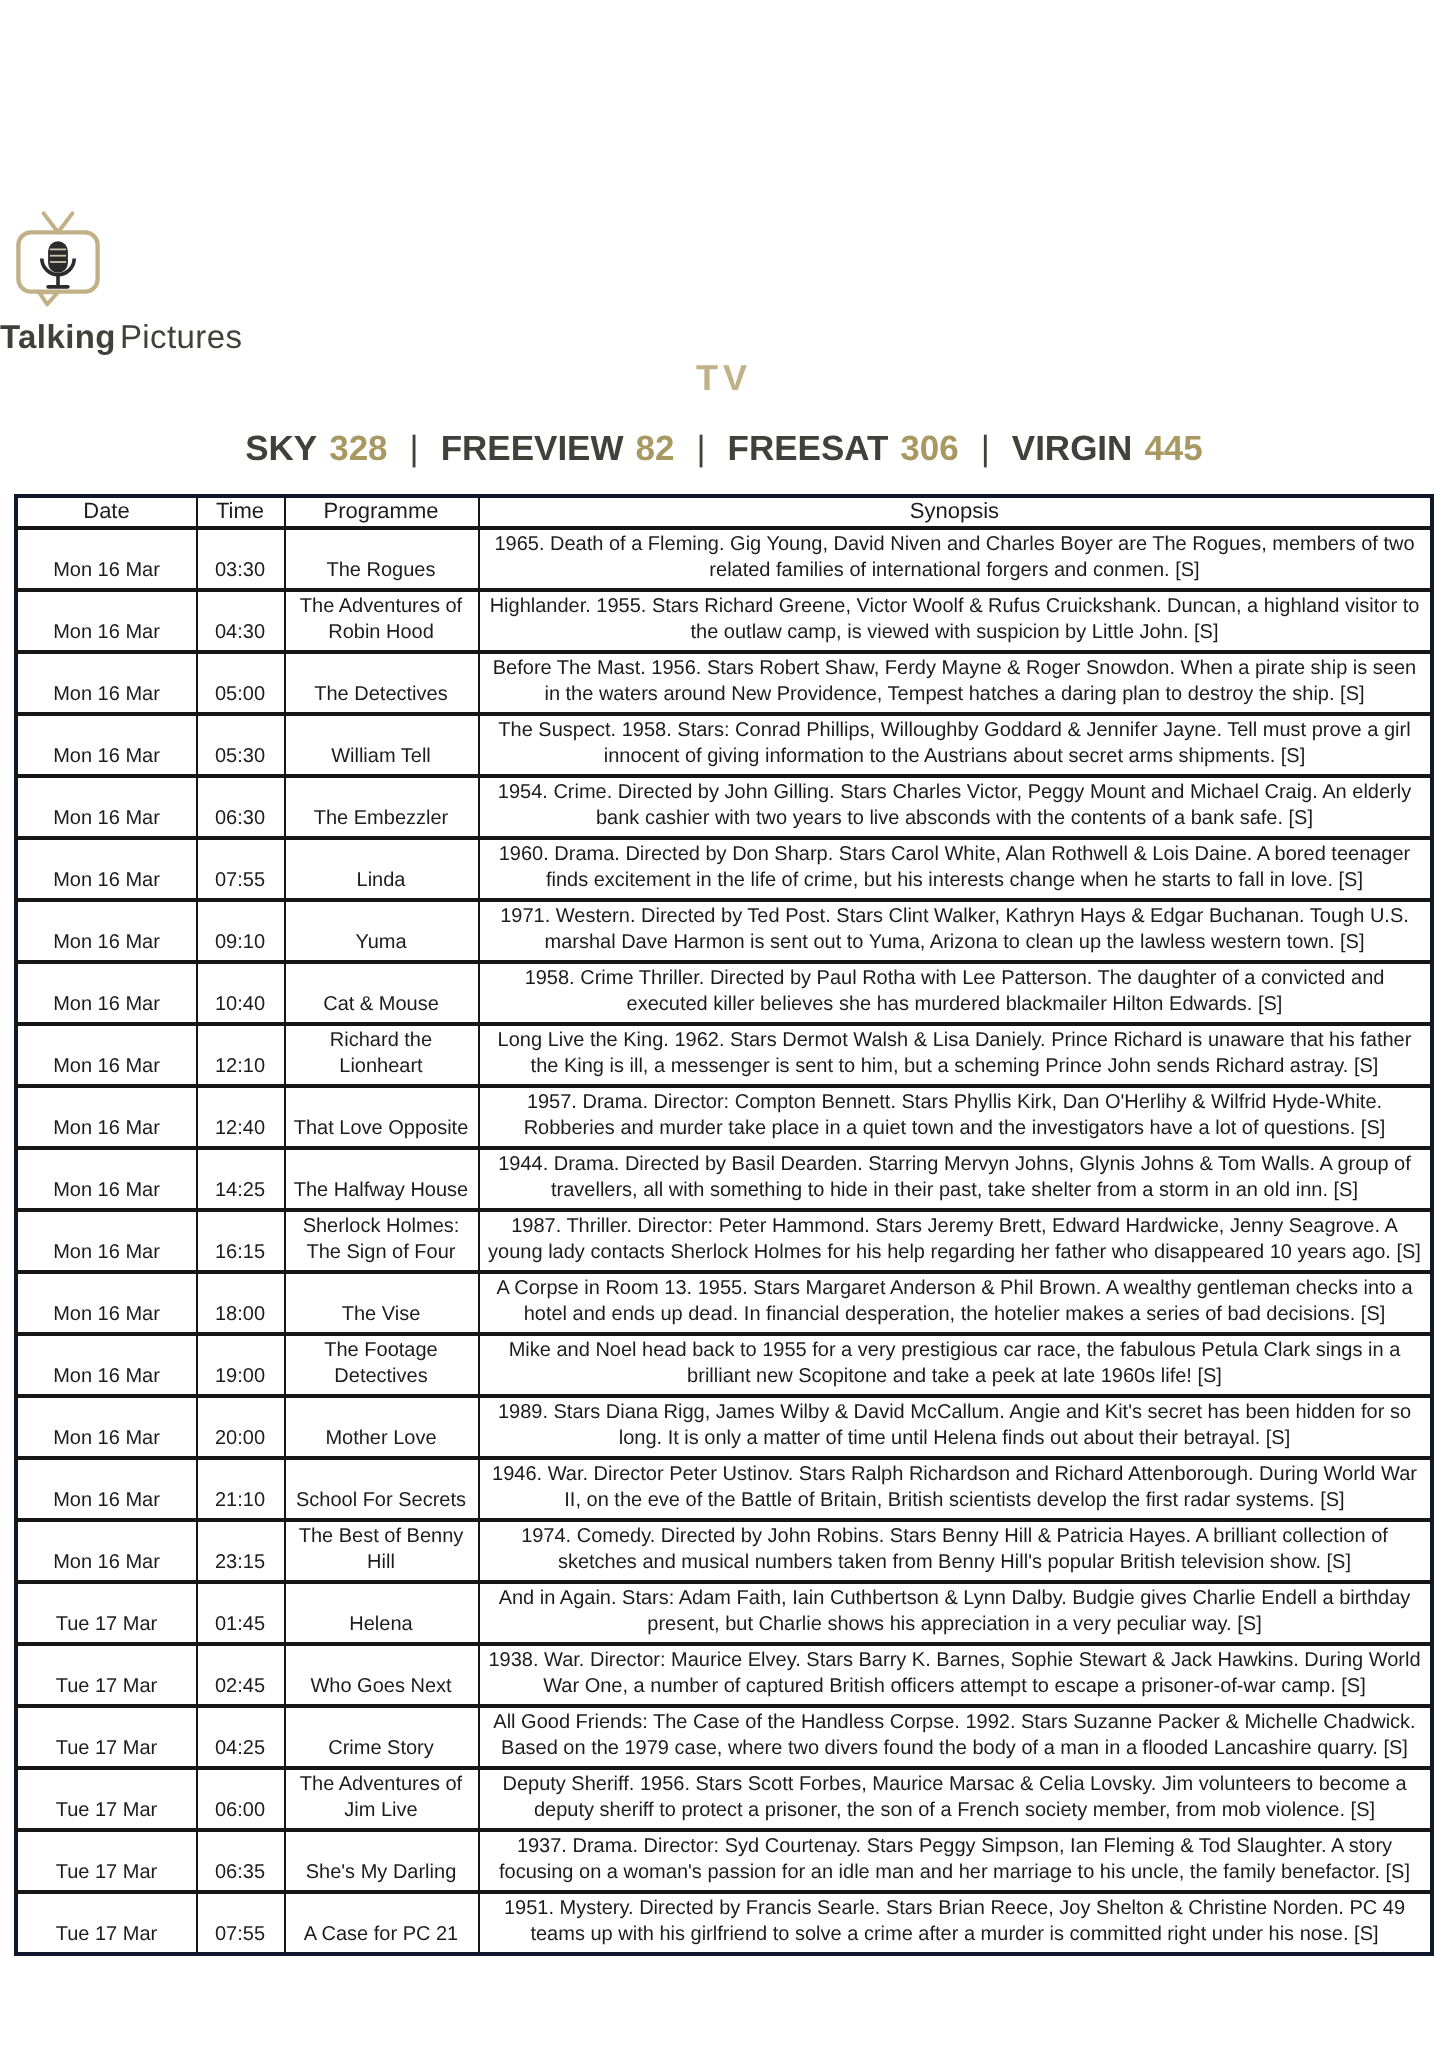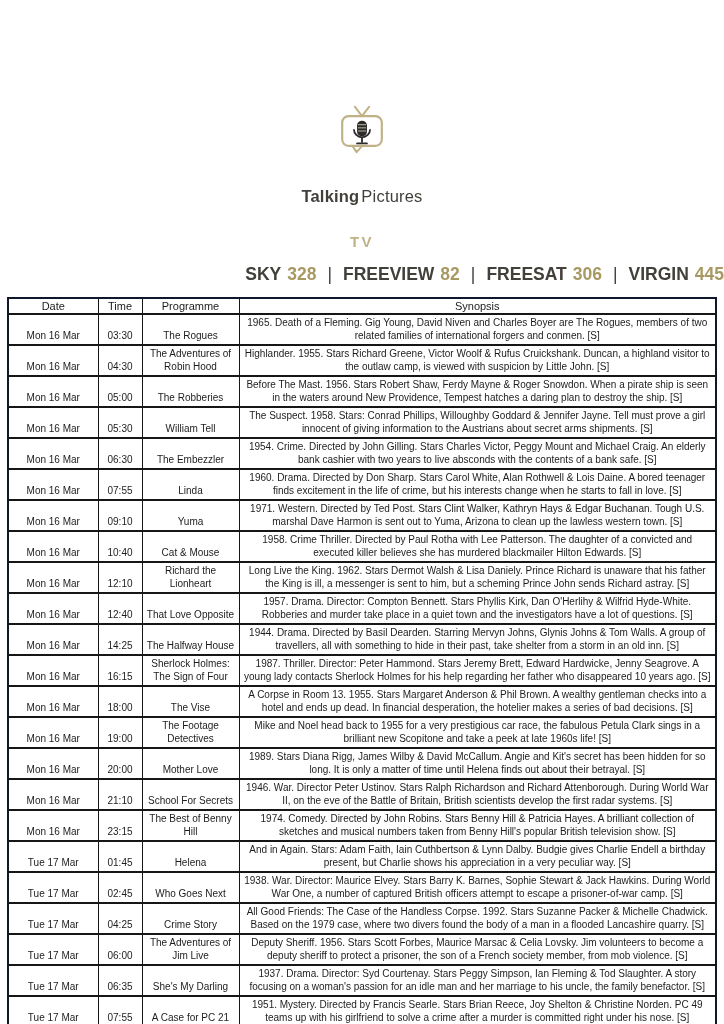--- a/index.html
+++ b/index.html
@@ -1,26 +1,26 @@
 <!DOCTYPE html>
 <html style="--gold: #a89963; --gold_light: #c0b187; --brand: #42403a;"><head>
 <meta charset="utf-8">
 <style>
   html,body{margin:0;padding:0;background:#ffffff;}
   body{width:724px;height:1024px;overflow:hidden;font-family:"Liberation Sans",sans-serif;}
   .page{position:relative;width:724px;height:1024px;background:#fff;}
 
-  .logo-wrap{padding-top:104px;display:flex;flex-direction:column;align-items:center;gap:27px;}
+  .logo-wrap{padding-top:104px;display:flex;flex-direction:column;}
   .logo-icon{display:block;}
   .brand-line{font-size:16.5px;color:var(--brand,#3d3d3d);margin-top:2px;letter-spacing:.2px;}
   .brand-bold{font-weight:700;}
   .brand-reg{font-weight:400;margin-left:2px;}
-  .brand-tv{font-size:15px;color:var(--gold_light,#c0b187);letter-spacing:2.5px;margin-top:0;text-align:center;font-weight:600;}
-
-  .channels{margin-top:14px;text-align:right;font-size:17.5px;font-weight:600;color:var(--brand,#45433b);}
+  .brand-tv{font-size:18px;color:var(--gold_light,#c0b187);letter-spacing:2.5px;margin-top:0;text-align:center;font-weight:600;}
+
+  .channels{margin-top:14px;text-align:center;font-size:17.5px;font-weight:600;color:var(--brand,#45433b);}
   .ch-item{white-space:nowrap;}
   .ch-num{color:var(--gold,#a89963);margin-left:6px;}
   .ch-sep{margin:0 11px;font-weight:400;color:var(--brand,#45433b);}
 
   .title{margin:11px 0 0;text-align:center;font-size:26px;font-weight:400;color:#151515;letter-spacing:.2px;}
 
   .schedule{margin:12px auto 0;width:710px;border-collapse:collapse;table-layout:fixed;color:#1c1c1c;border:2px solid #0f172a;}
   .schedule th{font-weight:400;font-size:11px;padding:1px 2px;border:1px solid #161616;background:#fff;}
   .schedule td{font-size:10px;line-height:13px;padding:1px 3px 2px;border:1px solid #161616;text-align:center;vertical-align:bottom;background:#fff;}
   .schedule tbody tr{border-top:2px solid #161616;}
@@ -76,21 +76,21 @@
         </tr>
         <tr>
           <td>Mon 16 Mar</td>
           <td>04:30</td>
           <td>The Adventures of Robin Hood</td>
           <td>Highlander. 1955. Stars Richard Greene, Victor Woolf &amp; Rufus Cruickshank. Duncan, a highland visitor to the outlaw camp, is viewed with suspicion by Little John. [S]</td>
         </tr>
         <tr>
           <td>Mon 16 Mar</td>
           <td>05:00</td>
-          <td>The Robberies</td>
+          <td>The Detectives</td>
           <td>Before The Mast. 1956. Stars Robert Shaw, Ferdy Mayne &amp; Roger Snowdon. When a pirate ship is seen in the waters around New Providence, Tempest hatches a daring plan to destroy the ship. [S]</td>
         </tr>
         <tr>
           <td>Mon 16 Mar</td>
           <td>05:30</td>
           <td>William Tell</td>
           <td>The Suspect. 1958. Stars: Conrad Phillips, Willoughby Goddard &amp; Jennifer Jayne. Tell must prove a girl innocent of giving information to the Austrians about secret arms shipments. [S]</td>
         </tr>
         <tr>
           <td>Mon 16 Mar</td>

